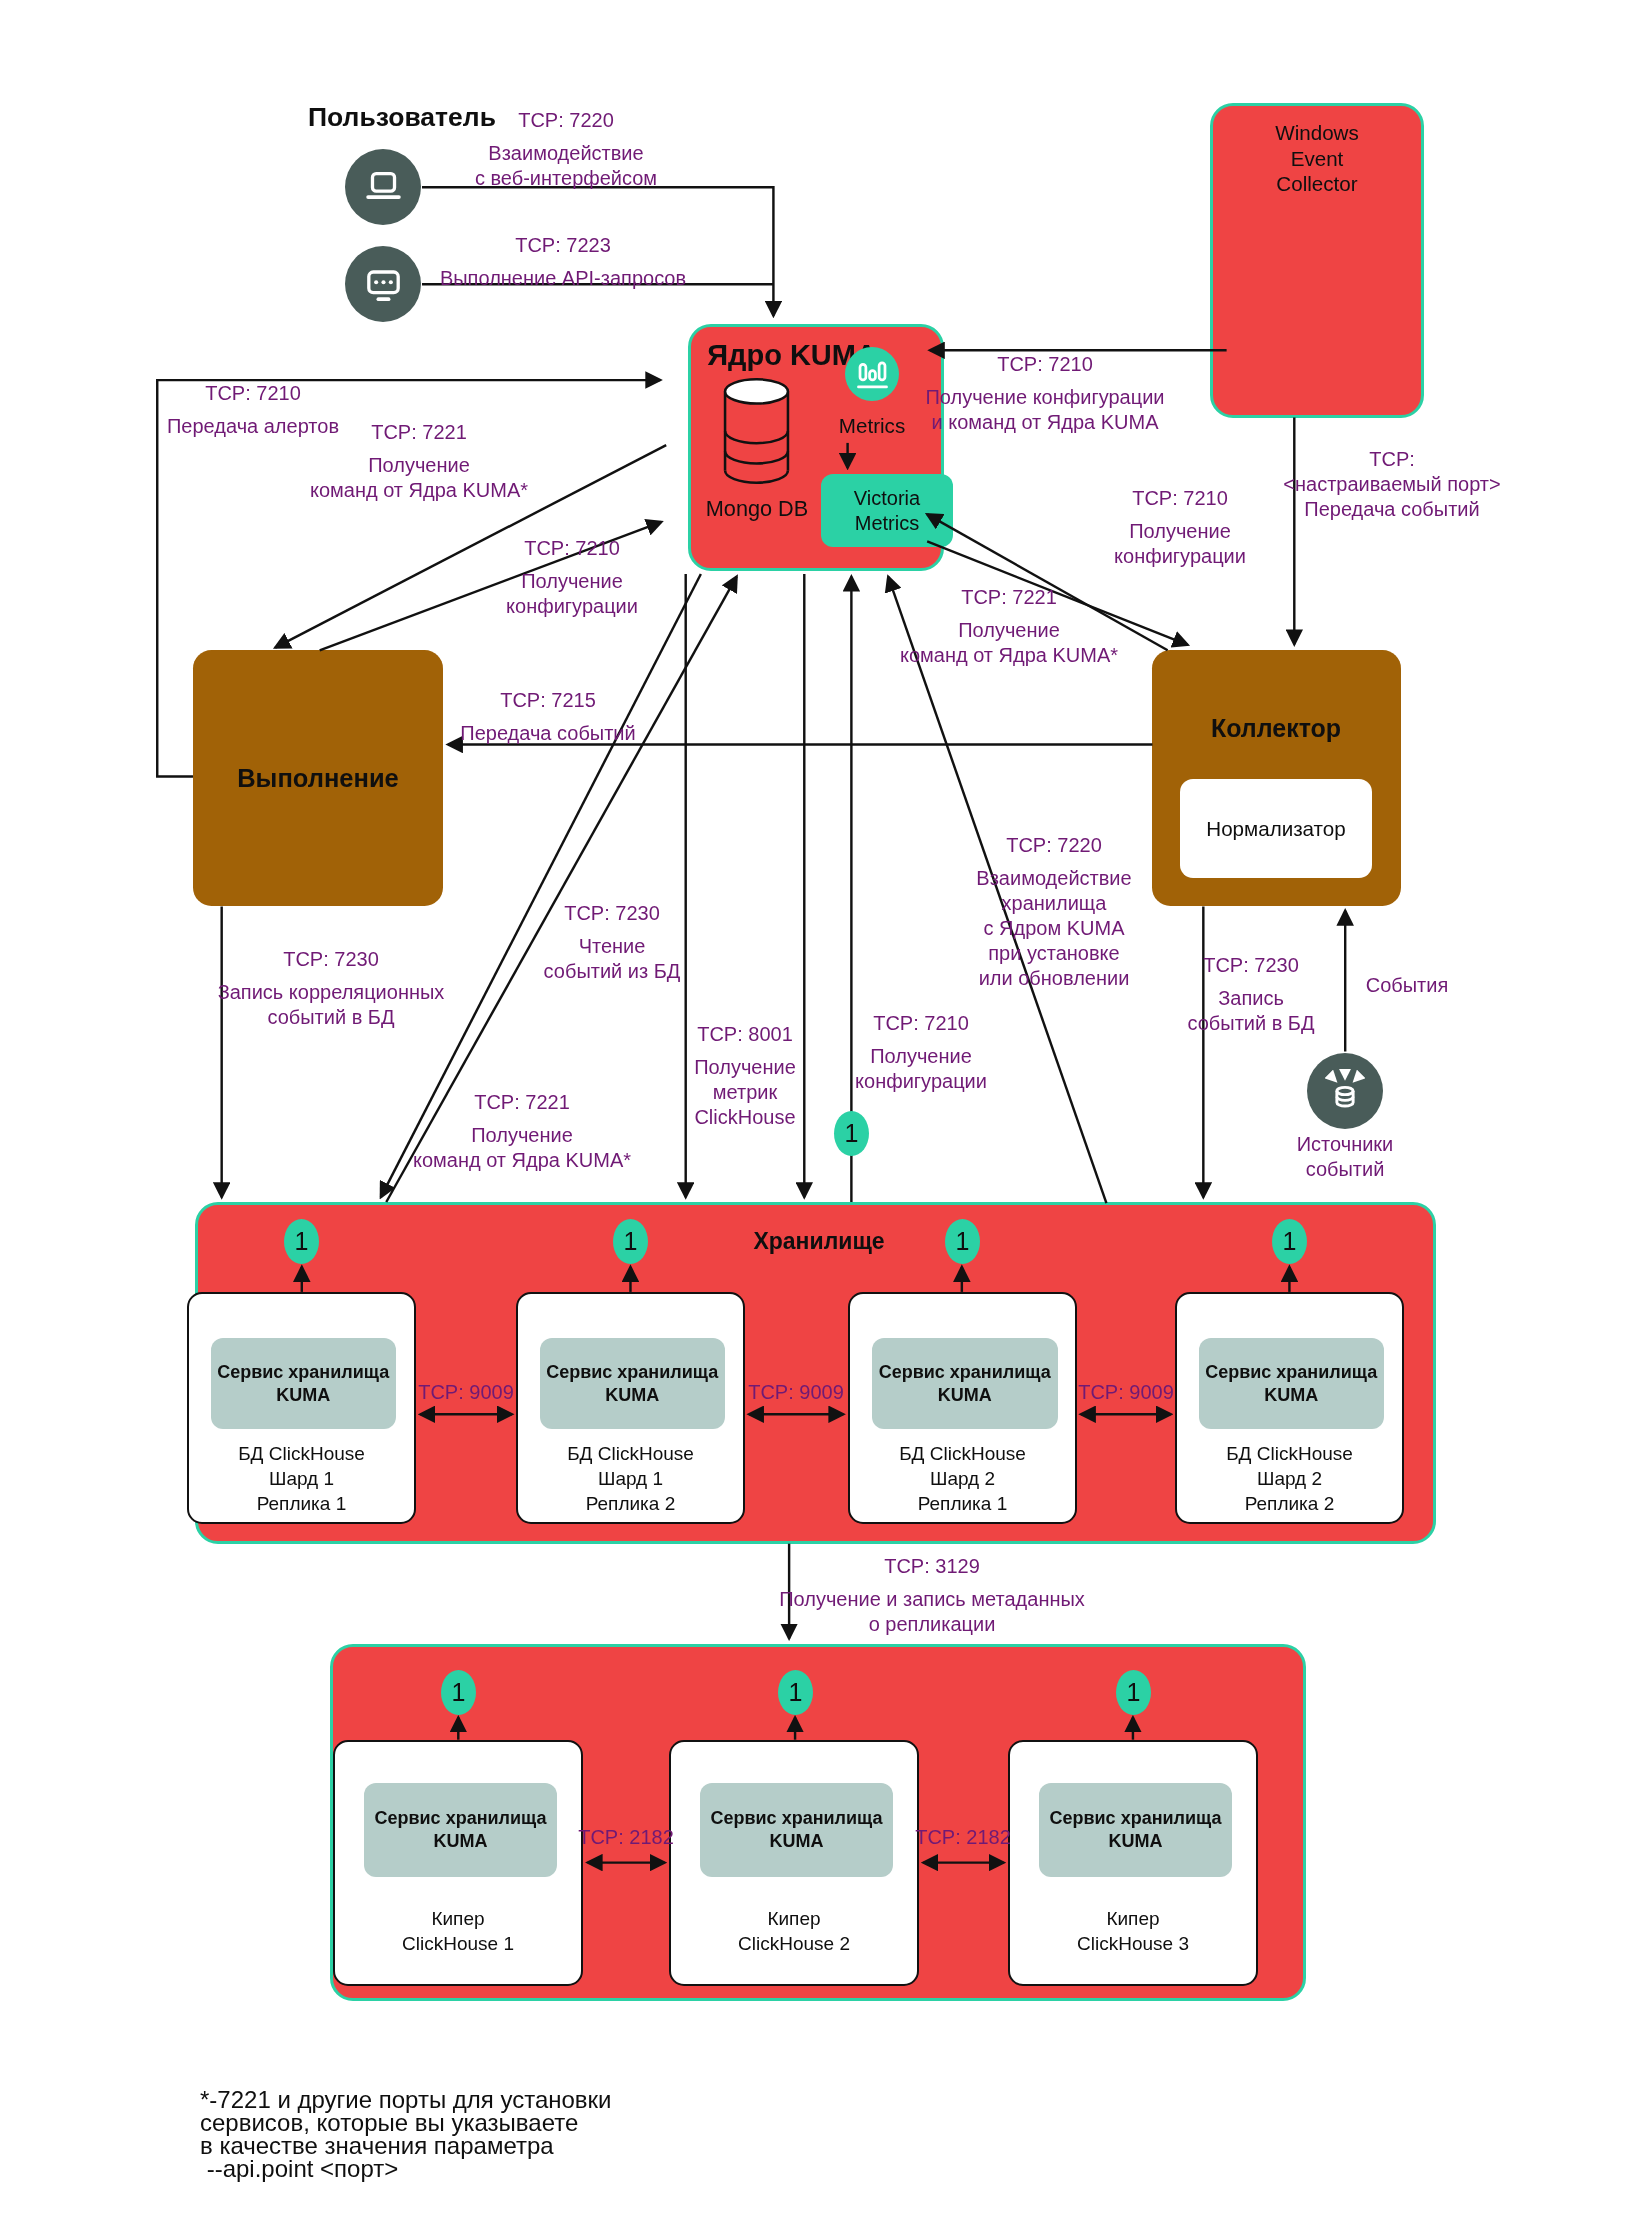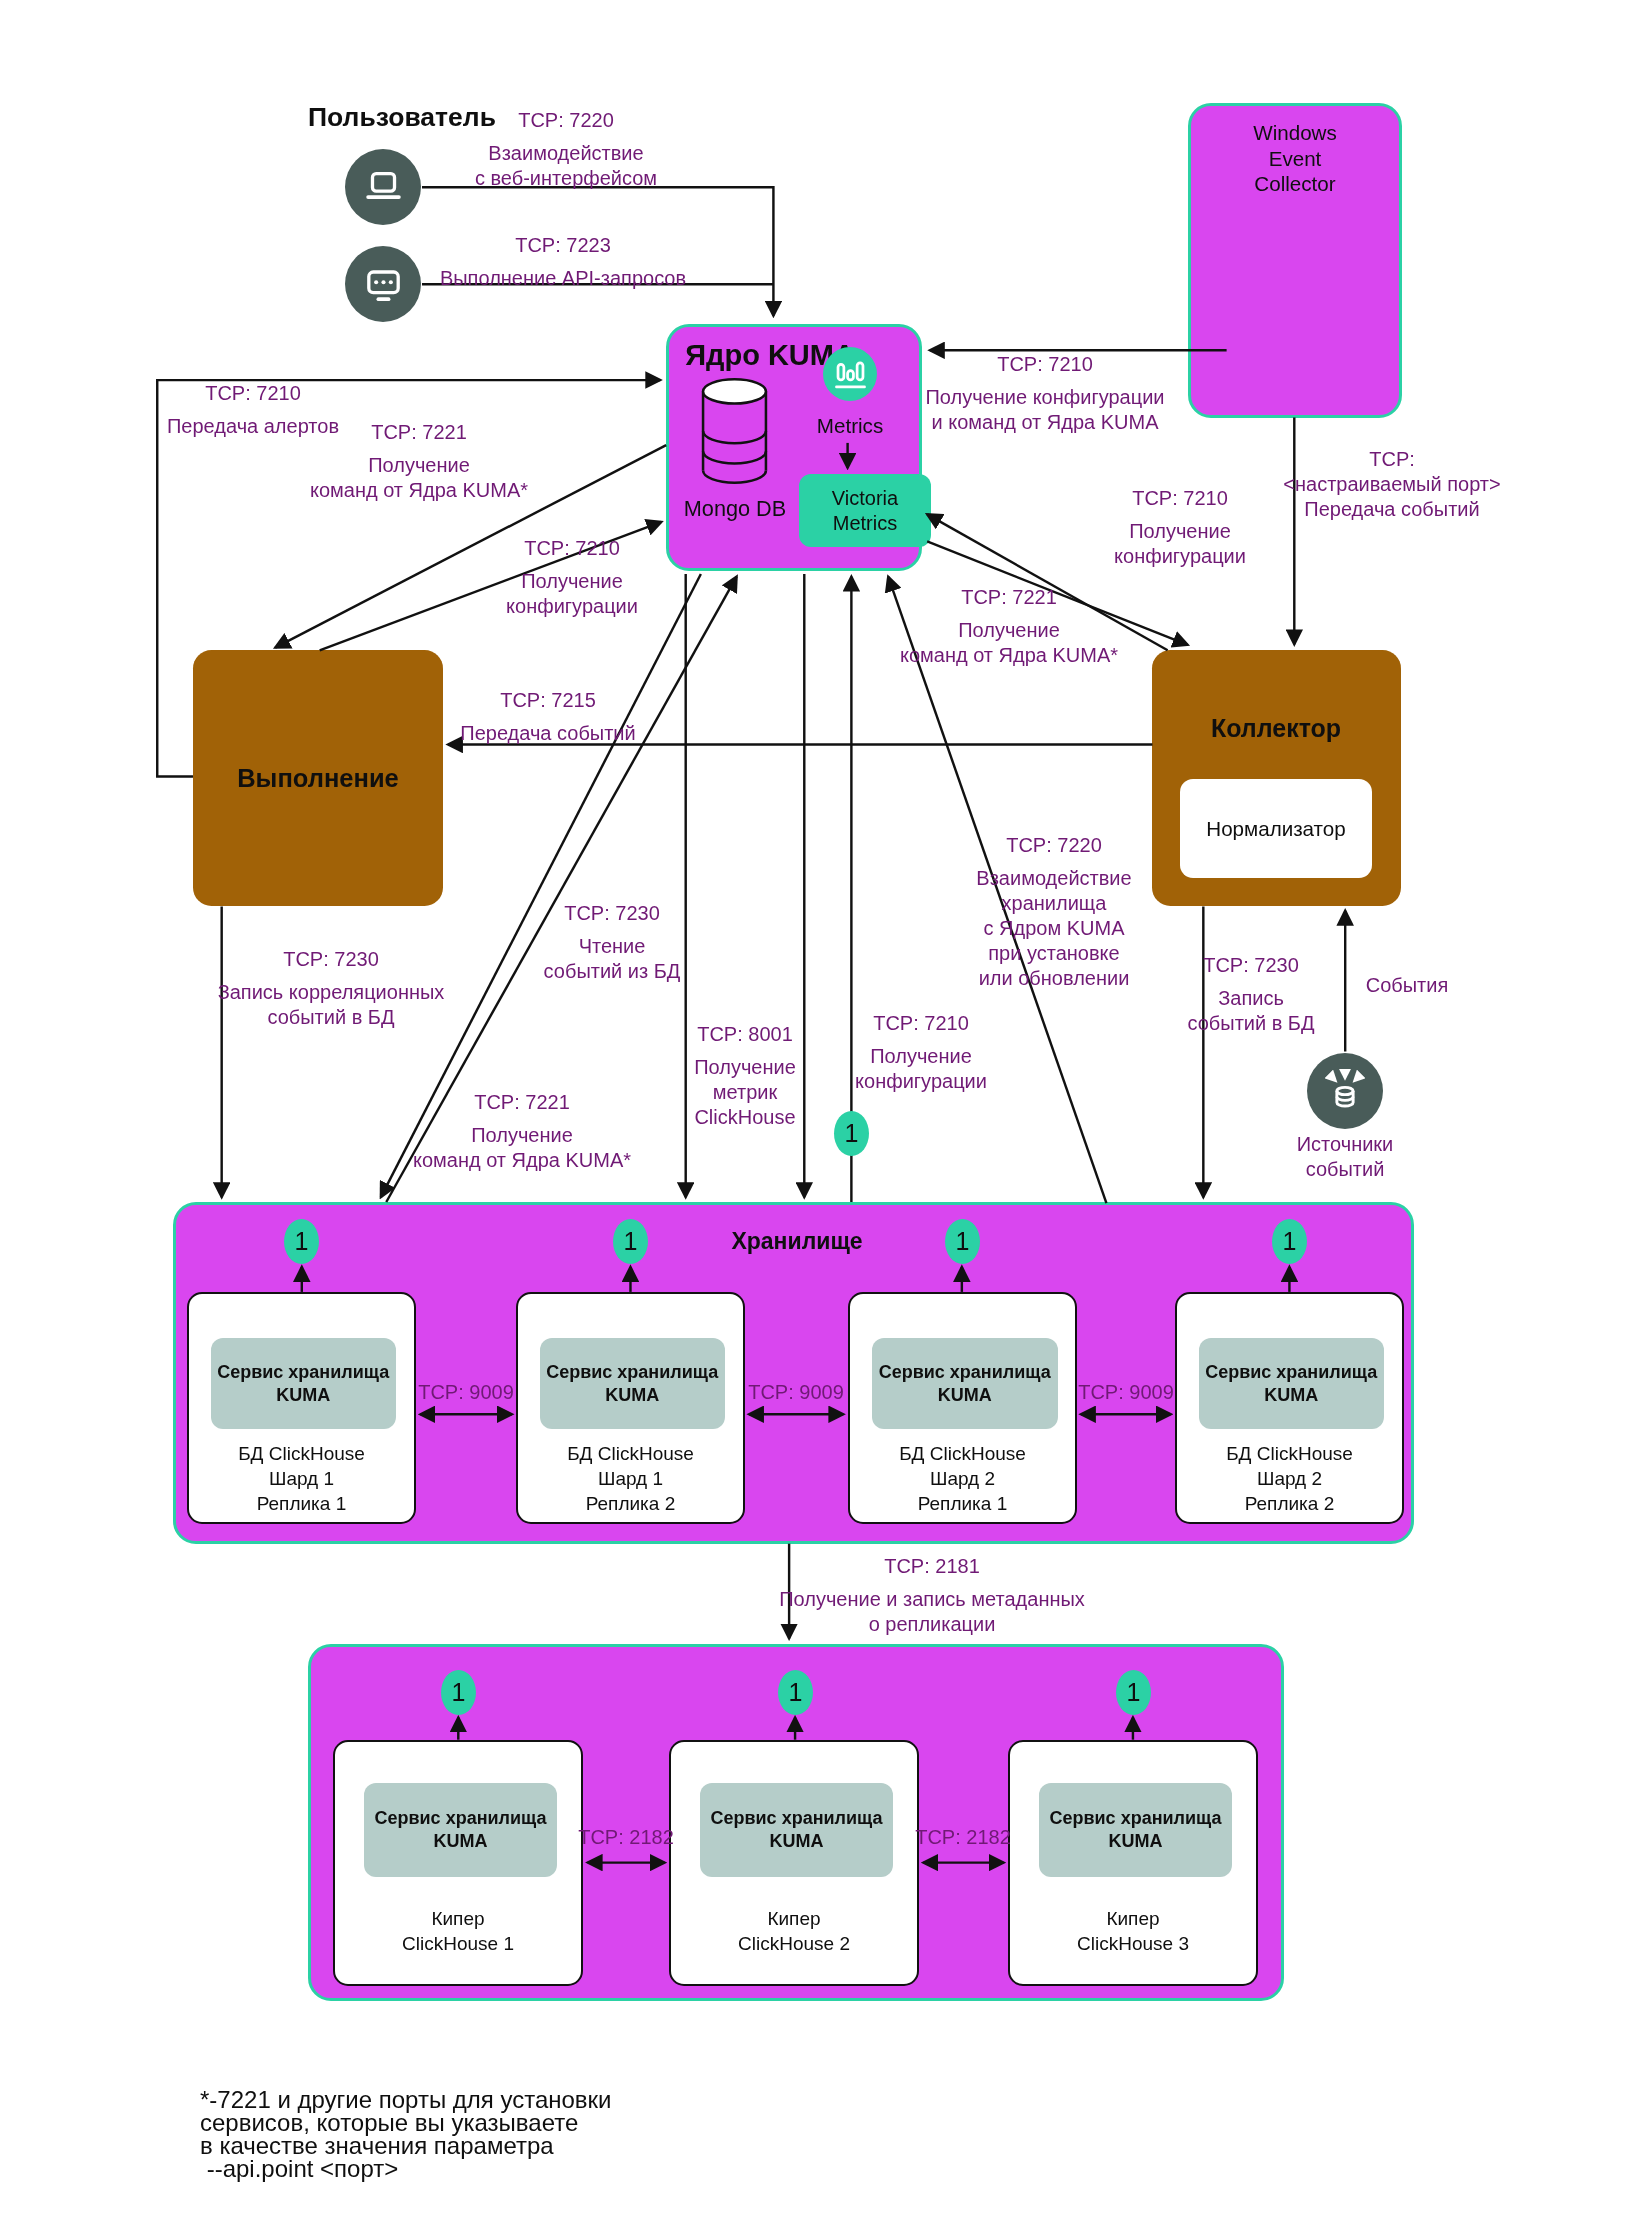--- a/index.html
+++ b/index.html
@@ -1,19 +1,19 @@
 <!DOCTYPE html>
 <html style="font-size:8.7px"><head>
 <meta charset="utf-8">
 <style>
   html,body{margin:0;padding:0;background:#fff;font-family:"Liberation Sans", sans-serif;color:#0f0f0f;}
   #canvas{position:relative;width:1647px;height:2227px;background:#fff;overflow:hidden;}
   .abs{position:absolute;}
   
-  .outline-box{position:absolute;background:#d946ef;border:3.2px solid #2bd1a5;border-radius:23px;box-sizing:border-box;z-index:1;}
+  .outline-box{position:absolute;background:#ef4444;border:3.2px solid #2bd1a5;border-radius:23px;box-sizing:border-box;z-index:1;margin-left:22px;}
   .solid-box{position:absolute;background:#a16207;border-radius:18.4px;box-sizing:border-box;z-index:1;}
   .node{position:absolute;background:#fff;border:2.2px solid #111;border-radius:15px;box-sizing:border-box;z-index:2;}
   .chip{position:absolute;background:#b5cdc9;border-radius:12px;display:flex;align-items:center;justify-content:center;text-align:center;font-weight:bold;font-size:18px;line-height:23px;z-index:2;}
   .node-info{position:absolute;left:0;right:0;text-align:center;font-size:19px;line-height:25px;}
   .big-title{font-weight:bold;}
   .circle-icon{position:absolute;background:#495c59;border-radius:50%;display:flex;align-items:center;justify-content:center;z-index:2;}
   .gcirc{position:absolute;background:#2bd1a5;border-radius:50%;display:flex;align-items:center;justify-content:center;z-index:2;}
   .badge{position:absolute;width:35px;height:45px;background:#2bd1a5;border-radius:50%;display:flex;align-items:center;justify-content:center;font-size:25px;color:#0f0f0f;z-index:7;}
   .elabel{position:absolute;transform:translateX(-50%);text-align:center;font-size:20px;line-height:25px;white-space:nowrap;color:#701a75;z-index:6;}
   .elabel .port{display:block;margin-bottom:7.6px;}
@@ -217,21 +217,21 @@
   <div class="elabel" style="left:1009px;top:585px"><span class="port">TCP: 7221</span><span>Получение<br>команд от Ядра KUMA*</span></div>
   <div class="elabel" style="left:548px;top:688px"><span class="port">TCP: 7215</span><span>Передача событий</span></div>
   <div class="elabel" style="left:331px;top:947px"><span class="port">TCP: 7230</span><span>Запись корреляционных<br>событий в БД</span></div>
   <div class="elabel" style="left:612px;top:901px"><span class="port">TCP: 7230</span><span>Чтение<br>событий из БД</span></div>
   <div class="elabel" style="left:522px;top:1090px"><span class="port">TCP: 7221</span><span>Получение<br>команд от Ядра KUMA*</span></div>
   <div class="elabel" style="left:745px;top:1022px"><span class="port">TCP: 8001</span><span>Получение<br>метрик<br>ClickHouse</span></div>
   <div class="elabel" style="left:921px;top:1011px"><span class="port">TCP: 7210</span><span>Получение<br>конфигурации</span></div>
   <div class="elabel" style="left:1054px;top:833px"><span class="port">TCP: 7220</span><span>Взаимодействие<br>хранилища<br>с Ядром KUMA<br>при установке<br>или обновлении</span></div>
   <div class="elabel" style="left:1251px;top:953px"><span class="port">TCP: 7230</span><span>Запись<br>событий в БД</span></div>
   <div class="elabel" style="left:1407px;top:973px"><span>События</span></div>
-  <div class="elabel" style="left:932px;top:1554px"><span class="port">TCP: 2181</span><span>Получение и запись метаданных<br>о репликации</span></div>
+  <div class="elabel" style="left:932px;top:1554px"><span class="port">TCP: 3129</span><span>Получение и запись метаданных<br>о репликации</span></div>
   <div class="elabel" style="left:466px;top:1380px"><span>TCP: 9009</span></div>
   <div class="elabel" style="left:796px;top:1380px"><span>TCP: 9009</span></div>
   <div class="elabel" style="left:1126px;top:1380px"><span>TCP: 9009</span></div>
   <div class="elabel" style="left:626px;top:1825px"><span>TCP: 2182</span></div>
   <div class="elabel" style="left:963px;top:1825px"><span>TCP: 2182</span></div>
 
   <div class="footnote" style="left:200px;top:2088px">*-7221 и другие порты для установки<br>сервисов, которые вы указываете<br>в качестве значения параметра<br> --api.point &lt;порт&gt;</div>
 
 </div>
 

